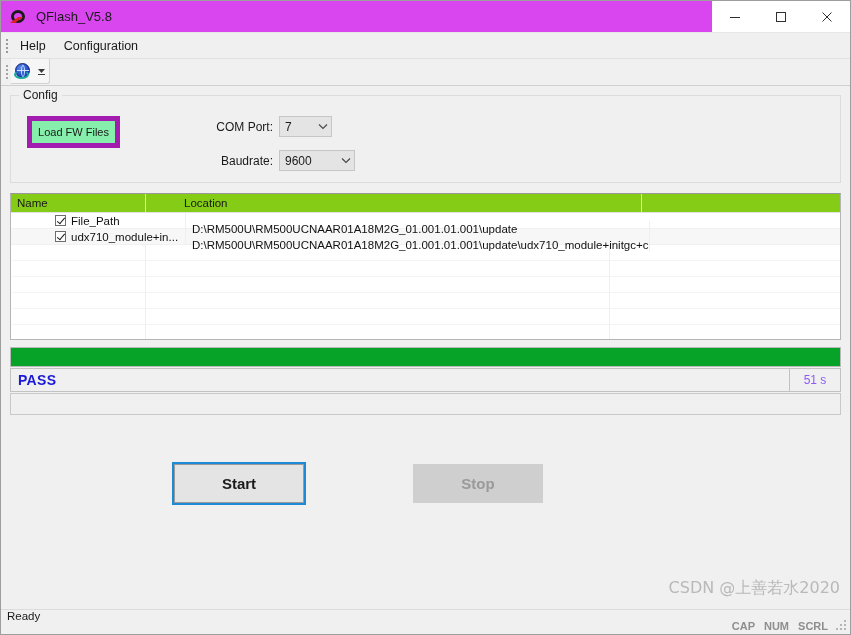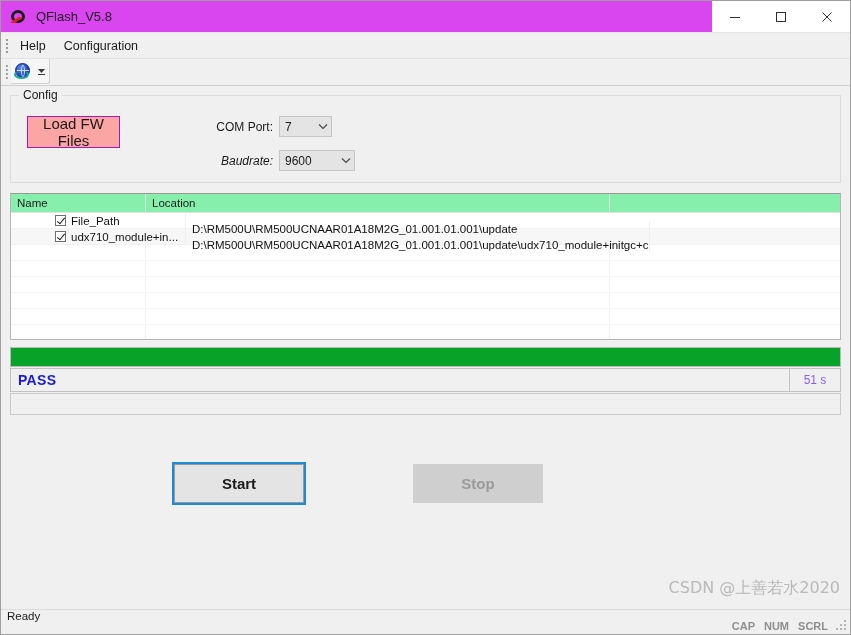--- a/index.html
+++ b/index.html
@@ -222,24 +222,24 @@
     left: 8px;
     top: -8px;
     background: #f0f0f0;
     padding: 0 4px;
     font-size: 12px;
     color: #1a1a1a;
   }
 
   .btn {
     font-family: "Liberation Sans", sans-serif;
-    font-size: 15px;
+    font-size: 11px;
     color: #1a1a1a;
-    background: #fca5a5;
-    border: 1px solid #a21caf;
+    background: #86efac;
+    border: 5px solid #a21caf;
     box-sizing: border-box;
     display: flex;
     align-items: center;
     justify-content: center;
     text-align: center;
     padding: 0;
   }
 
   .load-btn {
     position: absolute;
@@ -278,43 +278,44 @@
     display: flex;
     align-items: center;
     justify-content: center;
   }
   .combo .combo-arrow svg { display: block; }
 
   #com-row { left: 204px; top: 20px; }
   #com-row .field-label { width: 58px; }
   #com-row .combo { width: 53px; margin-left: 6px; }
   #baud-row { left: 204px; top: 54px; }
-  #baud-row .field-label { width: 58px; font-style: italic; }
+  #baud-row .field-label { width: 58px; }
   #baud-row .combo { width: 76px; margin-left: 6px; }
 
   
   .listview {
     position: absolute;
     left: 9px;
     top: 107px;
     right: 9px;
     height: 147px;
     background: #ffffff;
     border: 1px solid #b5b5b5;
     border-top-color: #999;
     box-sizing: border-box;
     overflow: hidden;
     font-size: 11.5px;
   }
   .lv-header {
     display: flex;
     height: 19px;
-    background: #86efac;
+    background: #84cc16;
     border-bottom: 1px solid #e2e2e2;
     box-sizing: border-box;
+    gap: 32px;
   }
   .lv-h-cell {
     padding-left: 6px;
     display: flex;
     align-items: center;
     font-size: 11.5px;
     color: #1a1a1a;
     box-sizing: border-box;
     border-right: 1px solid #e2e2e2;
     height: 100%;

